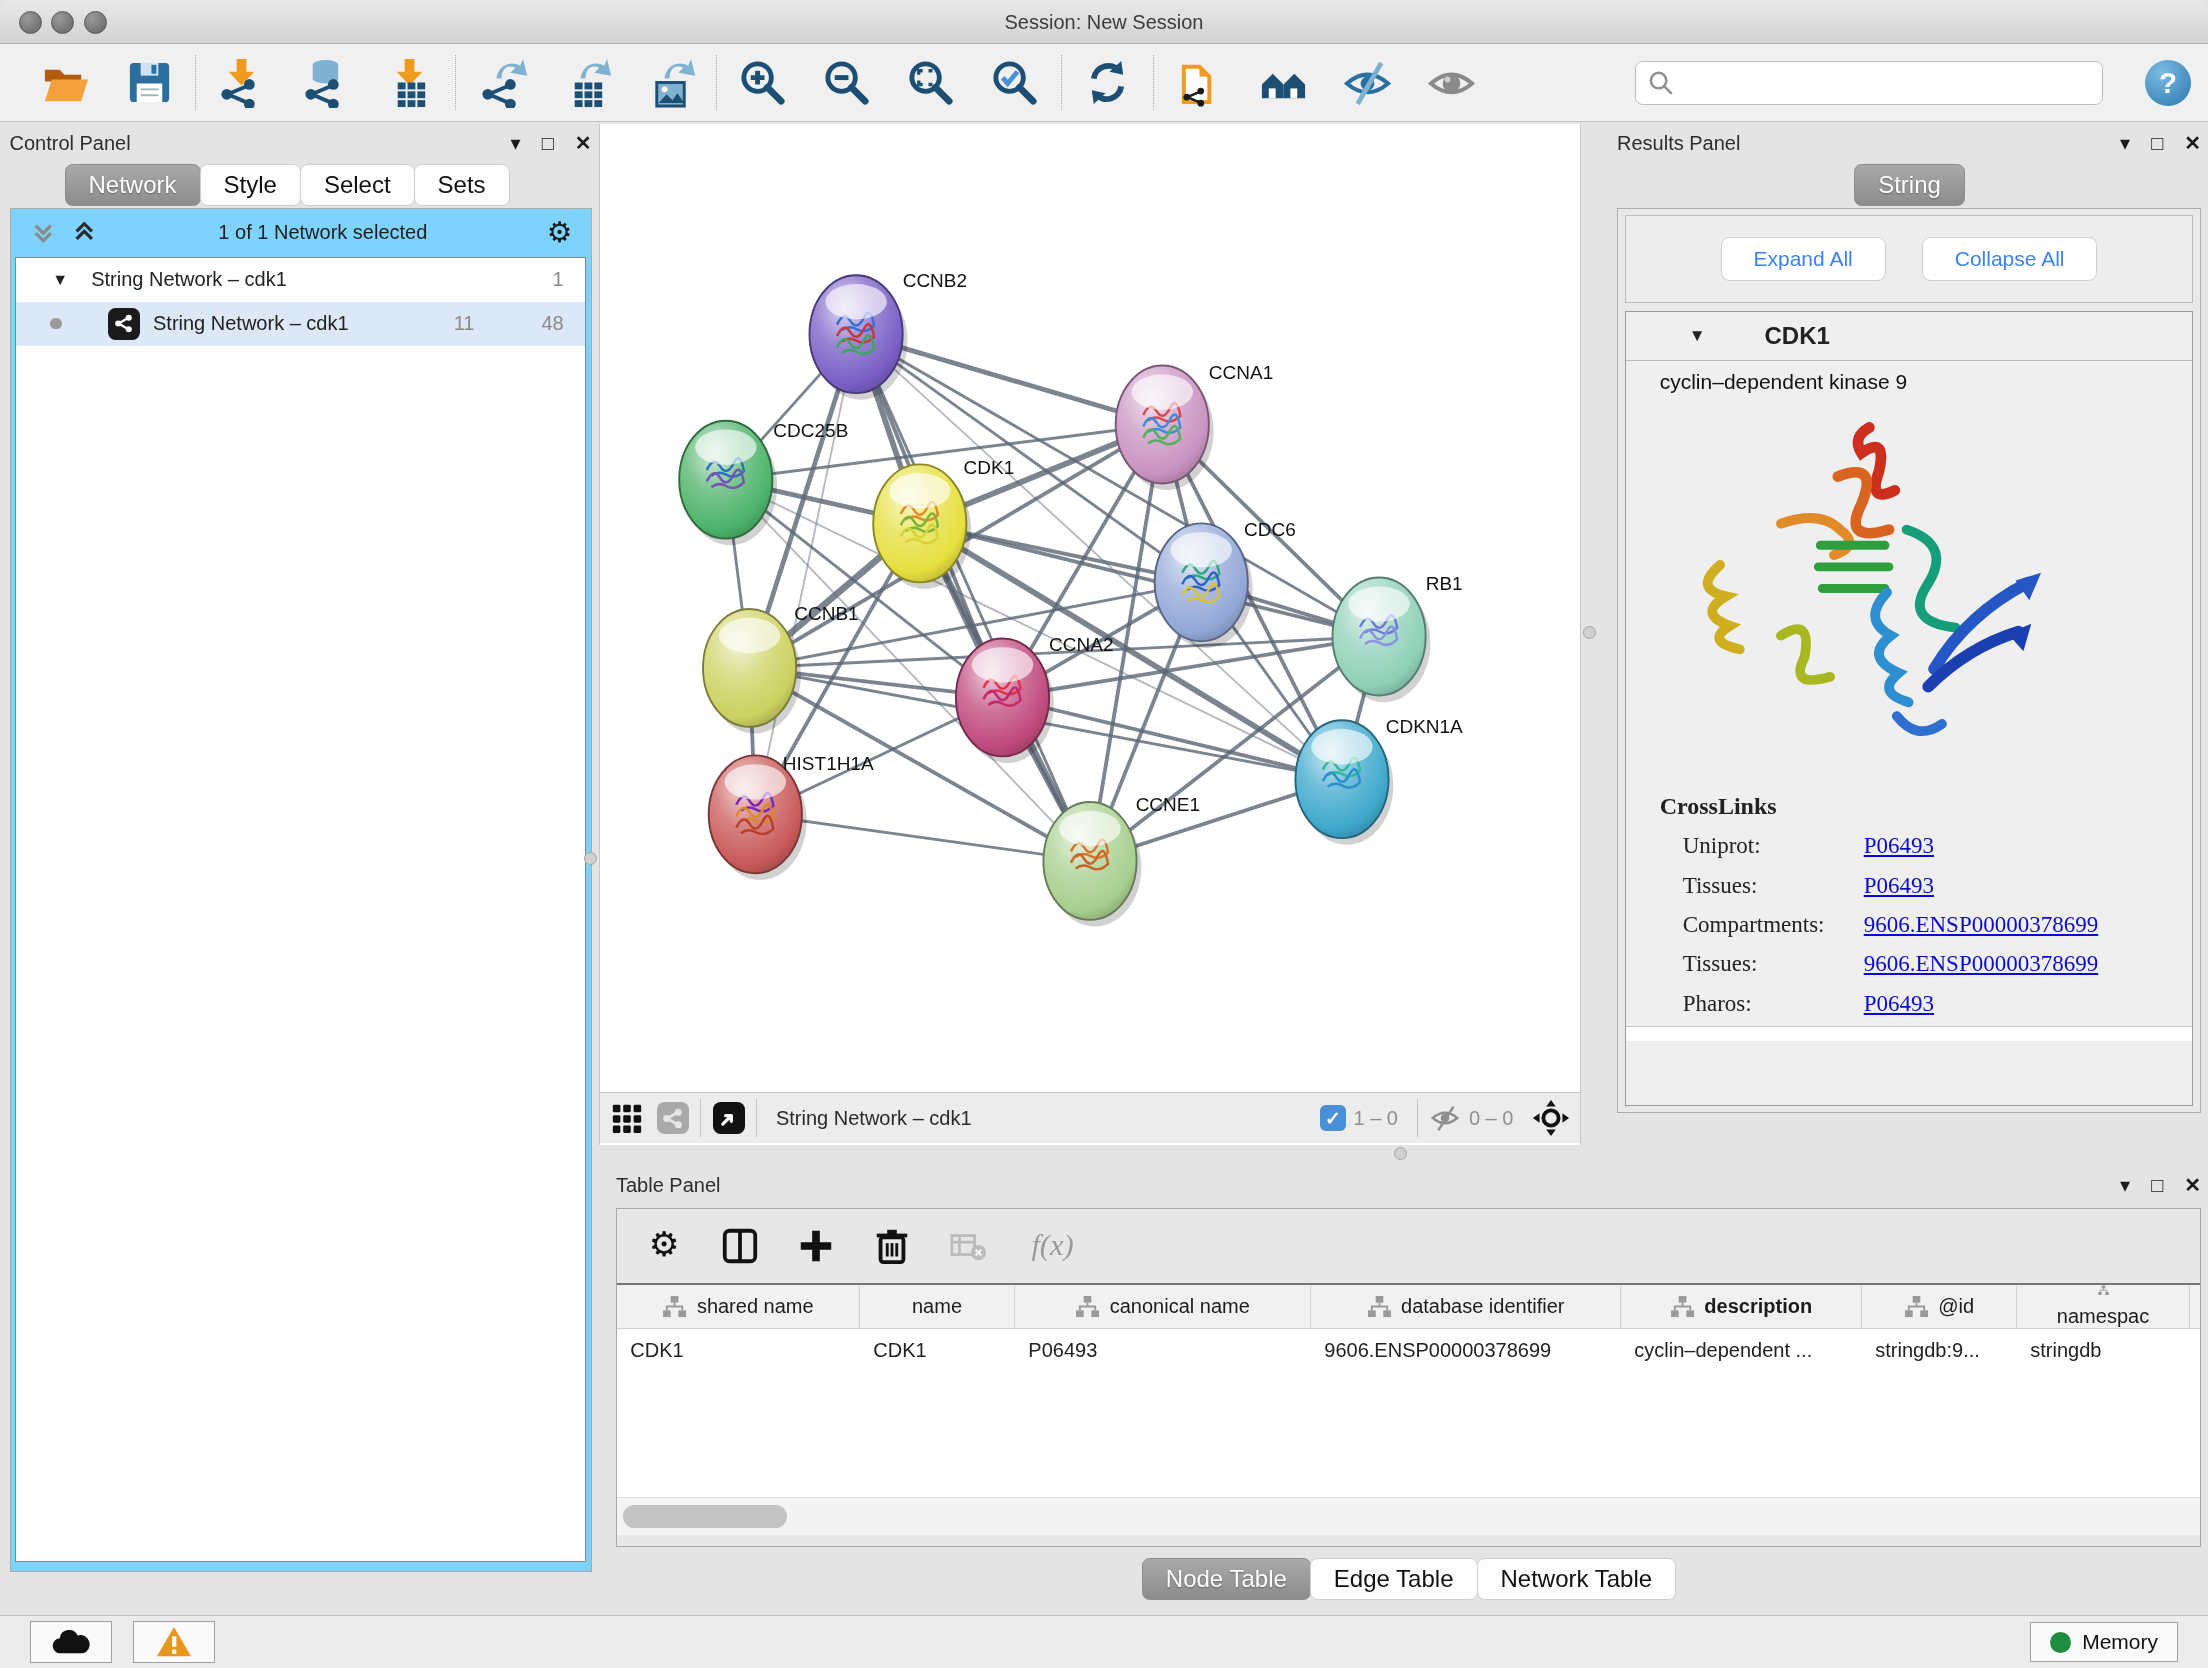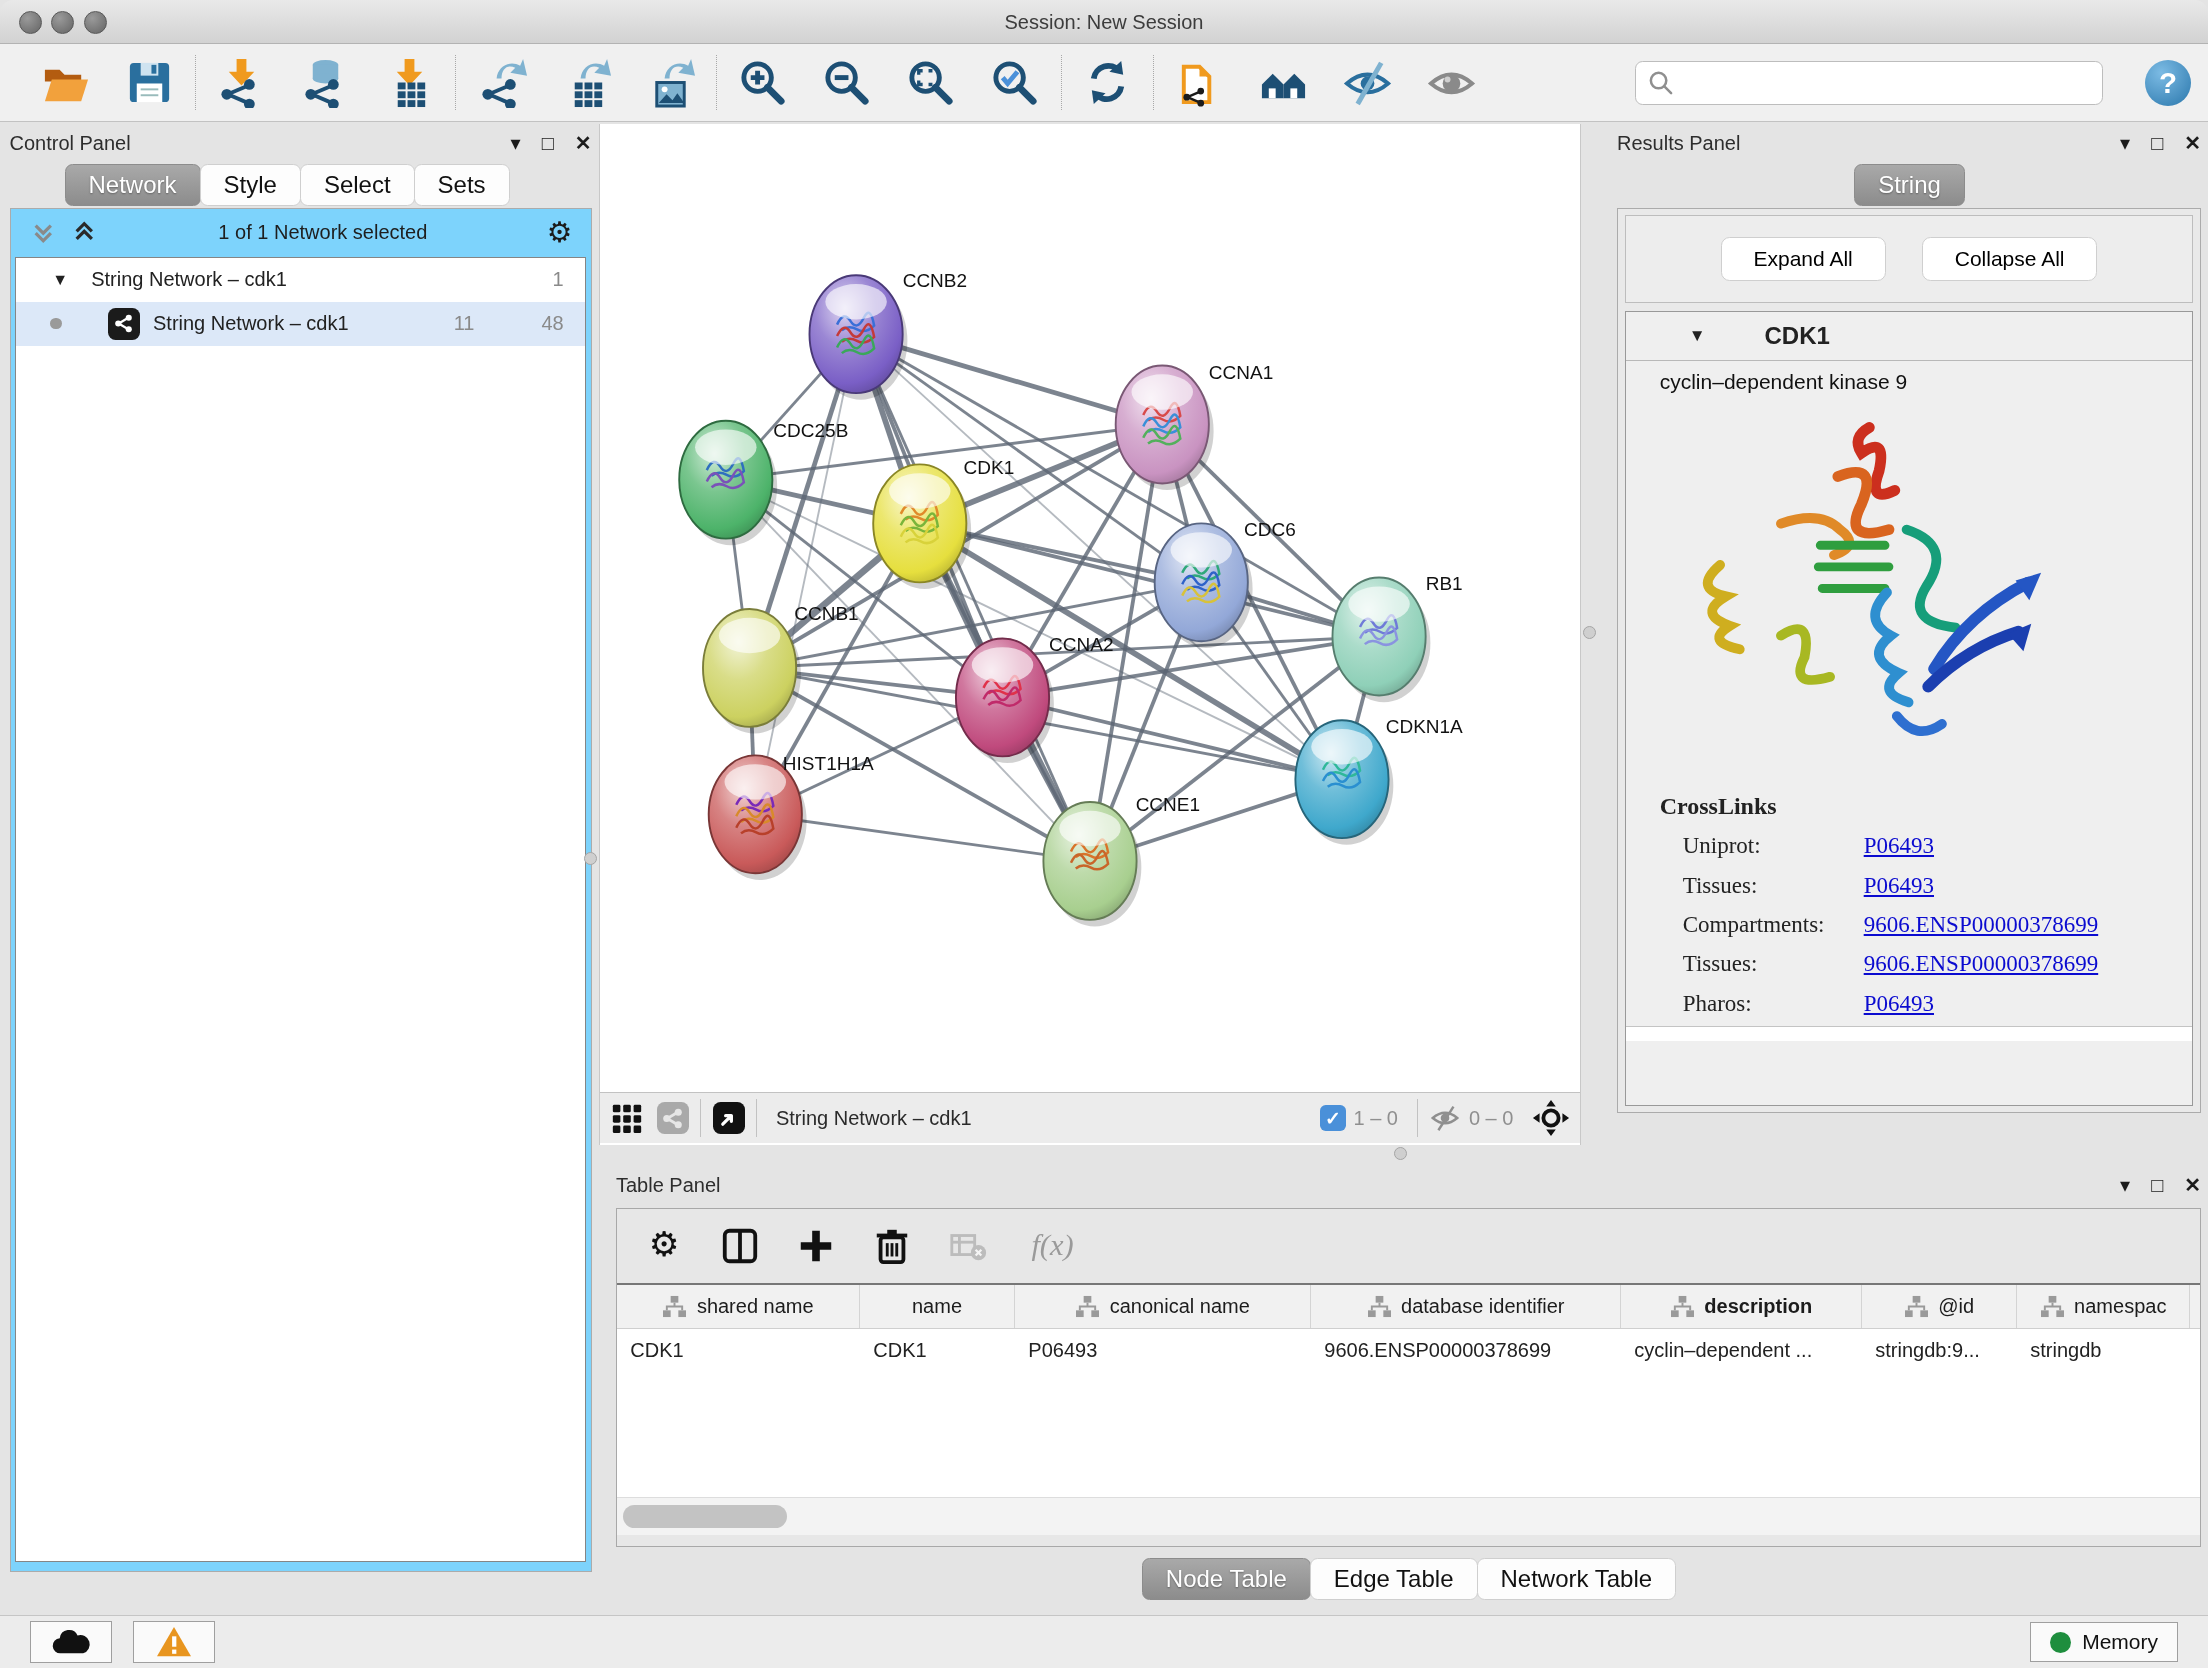--- a/index.html
+++ b/index.html
@@ -66,21 +66,21 @@
   .checkbox { width:26px; height:26px; border-radius:5.7px; background:#4a90d9; color:#fff;
     font-size:19px; font-weight:bold; display:flex; align-items:center; justify-content:center; }
 
   
   #results-panel { position:absolute; left:1617px; top:126px; width:584px; height:1030px; }
   #rp-tabrow { justify-content:center; margin-top:3.8px; }
   .rp-outer { margin-top:1.9px; border:1px solid #ababab; background:#e9e9e9; height:905px; padding:6.7px; }
   .rp-btnrow { border:1px solid #bdbdbd; background:#ededed; height:88px; display:flex;
     align-items:center; justify-content:center; gap:36px; }
   .rp-btn { height:44px; padding:0 32px; background:#fff; border:1px solid #cfcfcf; border-radius:8.6px;
-    font-size:21px; color:#000000; }
+    font-size:21px; color:#3b82f6; }
   .rp-entry { margin-top:7.6px; border:1px solid #999; background:#efefef; height:795px; }
   .entry-head { height:49px; display:flex; align-items:center; border-bottom:1px solid #b8b8b8; background:#efefef; }
   .entry-name { font-size:24px; font-weight:bold; margin-left:59px; }
   .entry-body { padding:9.5px 0 0 34px; }
   .entry-desc { font-size:21px; color:#111; }
   .crosslinks { font-family:"Liberation Serif", serif; margin-top:17px; }
   .cl-title { font-size:24px; font-weight:bold; }
   .cl-row { display:flex; margin-top:13.3px; font-size:23px; }
   .cl-label { width:181px; margin-left:23px; }
   .cl-link { color:#0b0bd0; text-decoration:underline; }
@@ -776,21 +776,21 @@
           </div>
           <div class="th-cell" style="width: 155px;">
             <svg width="25" height="23" viewBox="0 0 26 24">
               <rect x="9" y="1" width="8" height="7" fill="#9a9a9a"></rect>
               <path d="M13 8 v4 M13 12 H5 v4 M13 12 h8 v4" stroke="#9a9a9a" stroke-width="2" fill="none"></path>
               <rect x="1" y="16" width="8" height="7" fill="#9a9a9a"></rect>
               <rect x="17" y="16" width="8" height="7" fill="#9a9a9a"></rect>
             </svg>
             <span>@id</span>
           </div>
-          <div class="th-cell" style="width: 173px;">
+          <div class="th-cell" style="width: 173px; flex-direction: column;">
             <svg width="25" height="23" viewBox="0 0 26 24">
               <rect x="9" y="1" width="8" height="7" fill="#9a9a9a"></rect>
               <path d="M13 8 v4 M13 12 H5 v4 M13 12 h8 v4" stroke="#9a9a9a" stroke-width="2" fill="none"></path>
               <rect x="1" y="16" width="8" height="7" fill="#9a9a9a"></rect>
               <rect x="17" y="16" width="8" height="7" fill="#9a9a9a"></rect>
             </svg>
             <span>namespac</span>
           </div>
         </div>
       <div id="table-body">

